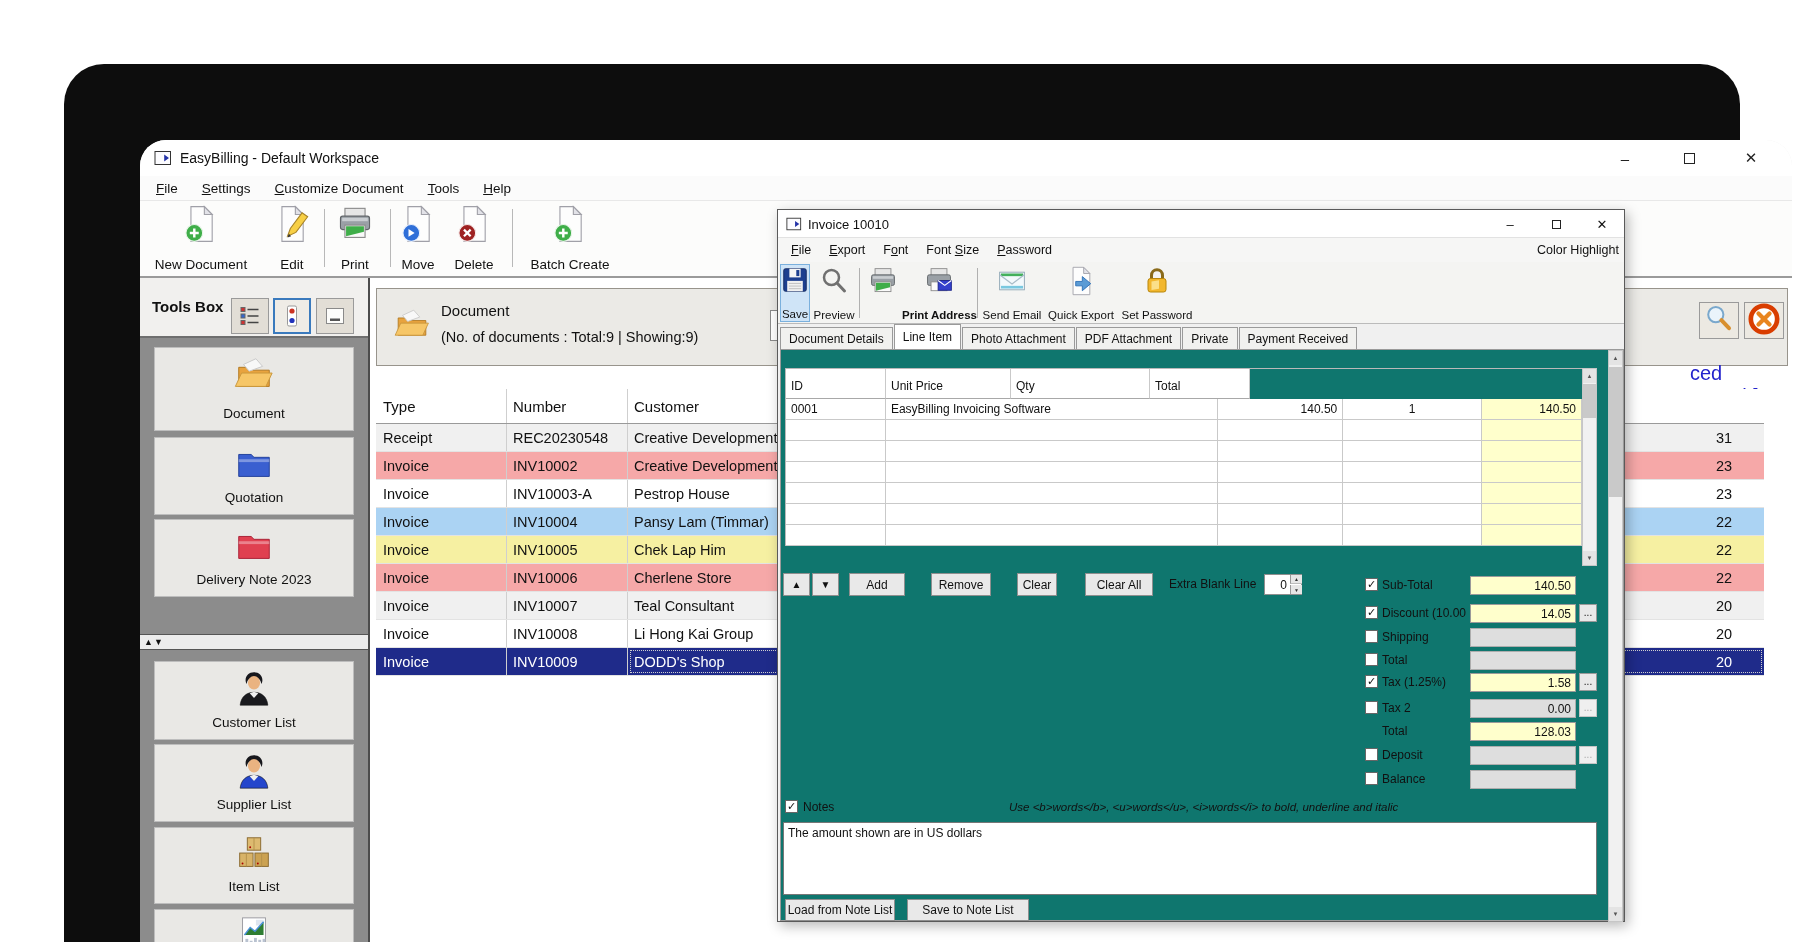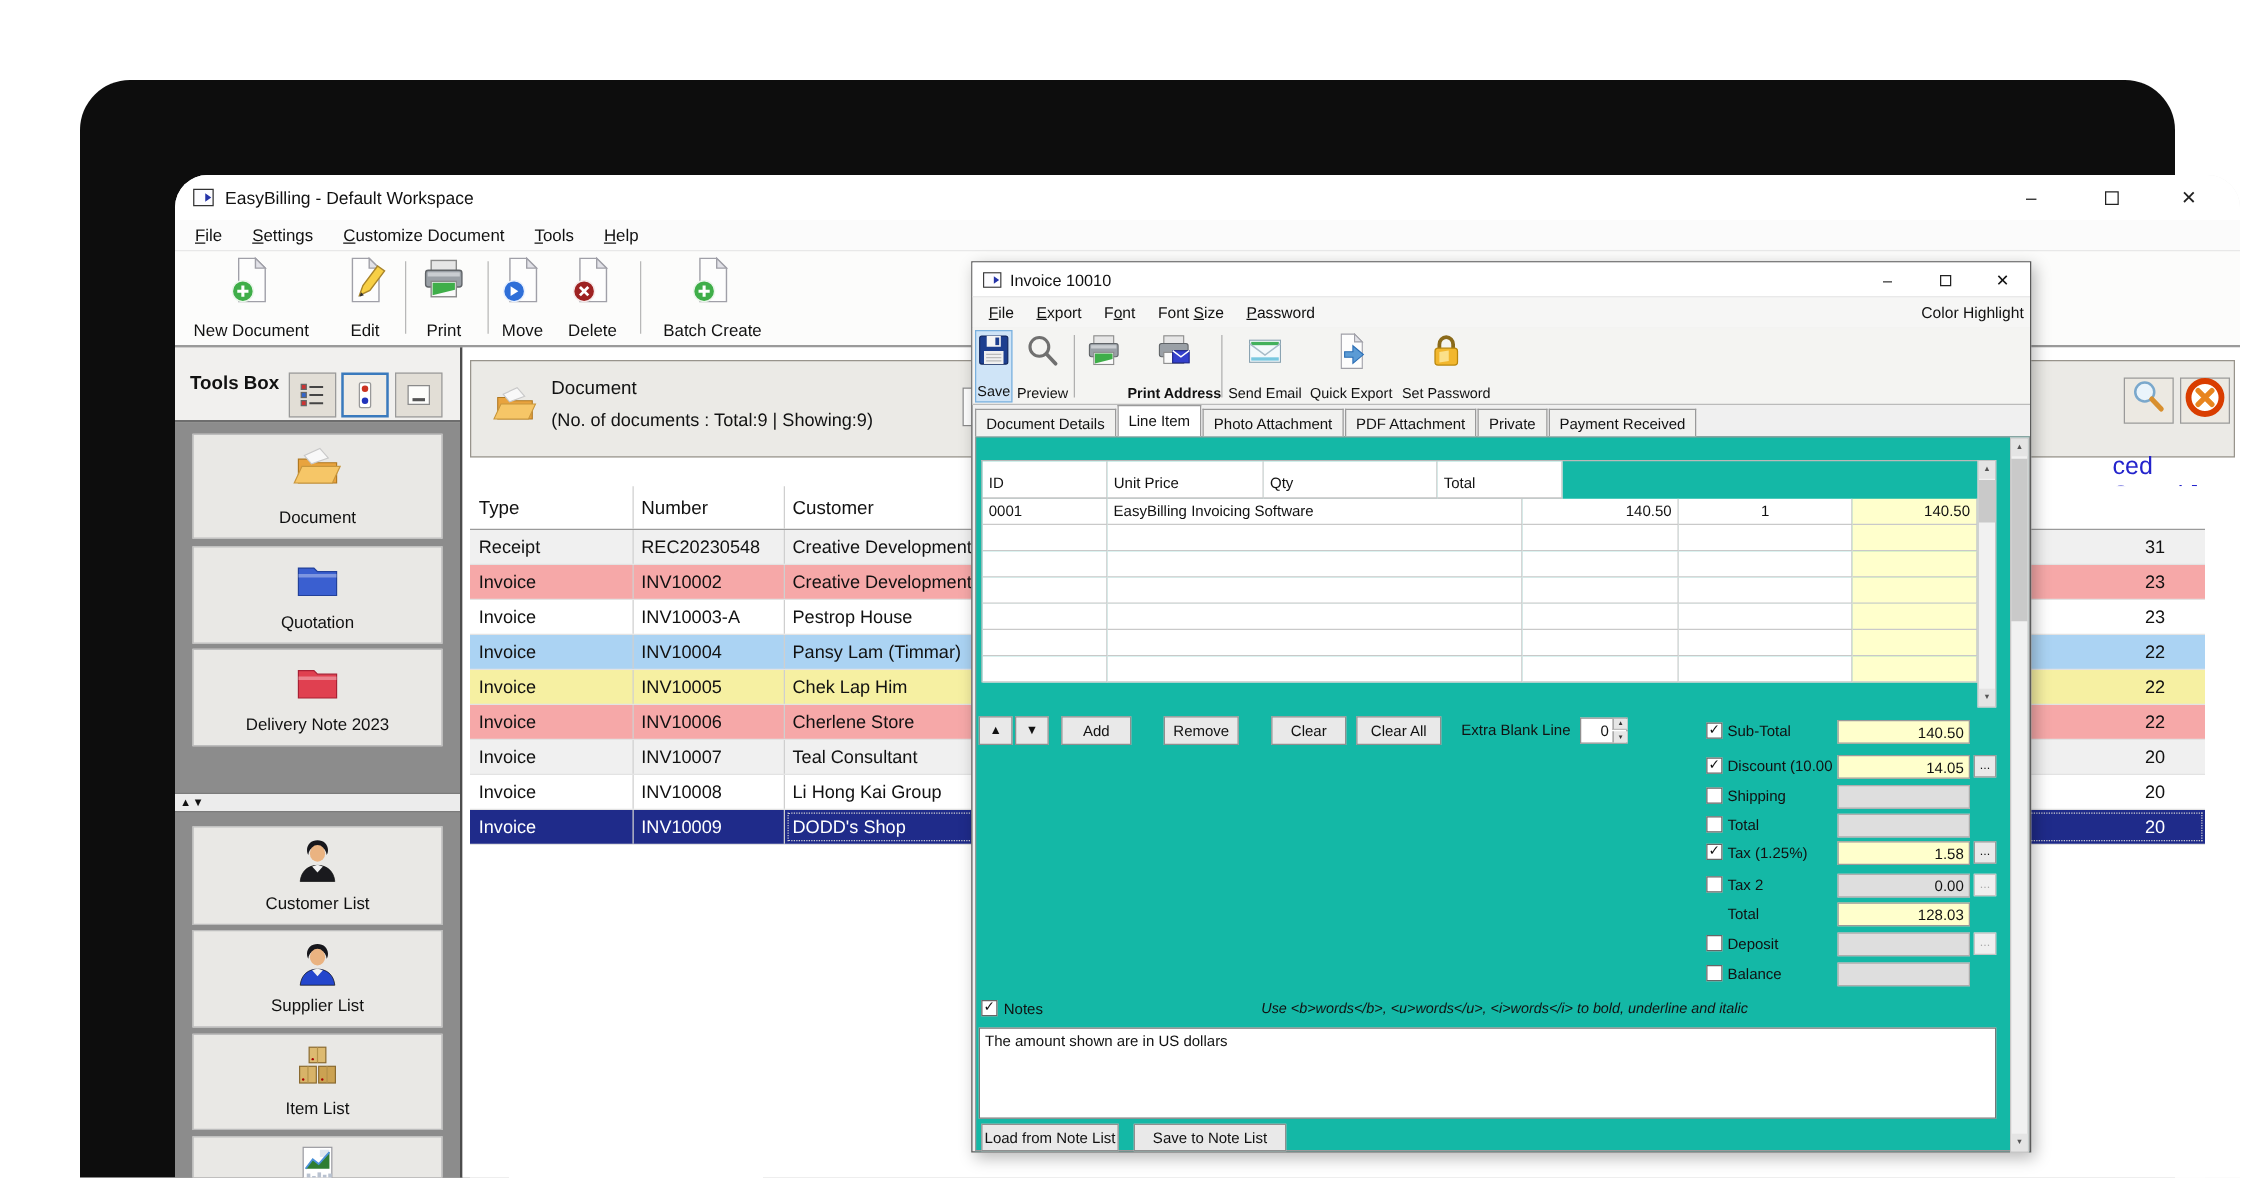--- a/index.html
+++ b/index.html
@@ -61,21 +61,21 @@
 #color-highlight{position:absolute;right:5px;top:33px;font-size:12.5px}
 #dlg-toolbar{position:absolute;left:0;top:52px;width:100%;height:62px;background:#f4f4f2;border-bottom:1px solid #bbb}
 .dtb-item{position:absolute;top:2px;height:58px;text-align:center;font-size:11.5px}
 .dtb-item .ic{position:absolute;top:2px;left:0;right:0;display:flex;justify-content:center}
 .dtb-item .lb{position:absolute;bottom:1px;left:0;right:0;white-space:nowrap}
 .dtb-item.hl{background:#cfe4f7;border:1px solid #7ab0dd}
 .dtb-sep{position:absolute;top:6px;width:1px;height:50px;background:#b0b0b0}
 #dlg-tabs{position:absolute;left:2px;top:114px;height:25px;display:flex;align-items:flex-end;z-index:3}
 .tab{height:22px;padding:0 8px;border:1px solid #9a9a9a;border-bottom:none;background:#f1f1ef;display:flex;align-items:center;margin-right:1px;font-size:12px;white-space:nowrap}
 .tab.active{height:25px;background:#fff}
-#dlg-panel{position:absolute;left:2px;top:139px;width:844px;height:572px;background:#14b8a6;border:1px solid #9a9a9a}
+#dlg-panel{position:absolute;left:2px;top:139px;width:844px;height:572px;background:#0f766e;border:1px solid #9a9a9a}
 #li-table{position:absolute;left:4px;top:18px;width:797px;border-left:1px solid #b9b9b9;border-top:1px solid #b9b9b9;font-size:12px}
 .li-row{display:flex;height:21px}
 .li-row.head{height:30px}
 .li-cell{border-right:1px solid #c9c9c9;border-bottom:1px solid #c9c9c9;display:flex;align-items:center;padding:0 5px;overflow:hidden;white-space:nowrap;background:#fff}
 .li-row.head .li-cell{align-items:flex-end;padding-bottom:5px;border-bottom:1px solid #a8a8a8}
 .c0{width:100px}.c1{width:333px}.c2{width:125px}.c3{width:139px}.c4{width:100px}
 .li-cell.num{justify-content:flex-end}
 .li-cell.ctr{justify-content:center}
 .li-cell.tot{background:#ffffcc;justify-content:flex-end}
 .vsb{position:absolute;width:15px;background:#f1f1f1;border:1px solid #c6c6c6}
@@ -586,21 +586,21 @@
     </div>
   <div class="vsb" style="left: 801px; top: 18px; height: 198px;">
         <div class="sb-btn" style="top: 0px;">▲</div>
         <div class="sb-thumb" style="top: 15px; height: 34px;"></div>
         <div class="sb-btn" style="bottom: 0px;">▼</div>
       </div>
       <div class="pbtn arrbtn" style="left: 2px; top: 223px; width: 27px;">▲</div>
       <div class="pbtn arrbtn" style="left: 31px; top: 223px; width: 27px;">▼</div>
       <div class="pbtn" style="left: 68px; top: 223px; width: 56px;">Add</div>
       <div class="pbtn" style="left: 150px; top: 223px; width: 60px;">Remove</div>
-      <div class="pbtn" style="left: 236px; top: 223px; width: 60px;">Clear</div>
+      <div class="pbtn" style="left: 236px; top: 223px; width: 40px;">Clear</div>
       <div class="pbtn" style="left: 304px; top: 223px; width: 68px;">Clear All</div>
       <div class="cb" style="left: 584px; top: 228px;">✓</div>
       <div class="tot-label" style="top: 228px;">Sub-Total</div>
       <div class="tot-field yellow" style="top: 226px;">140.50</div>
       <div class="cb" style="left: 584px; top: 256px;">✓</div>
       <div class="tot-label" style="top: 256px;">Discount (10.00</div>
       <div class="tot-field yellow" style="top: 254px;">14.05</div>
       <div class="more-btn" style="top: 254px;">...</div>
       <div class="cb" style="left: 584px; top: 280px;"></div>
       <div class="tot-label" style="top: 280px;">Shipping</div>

